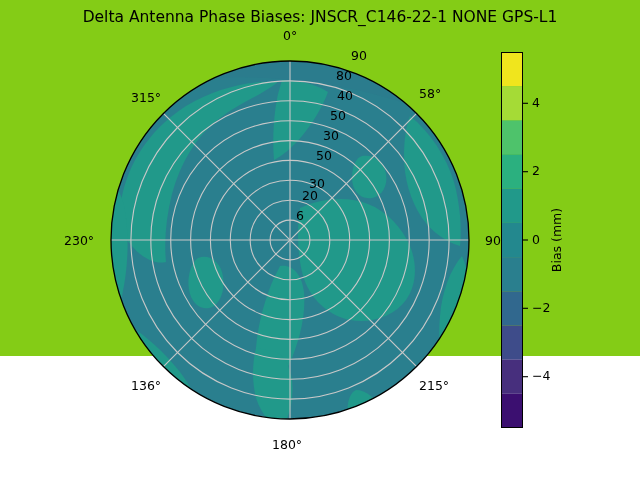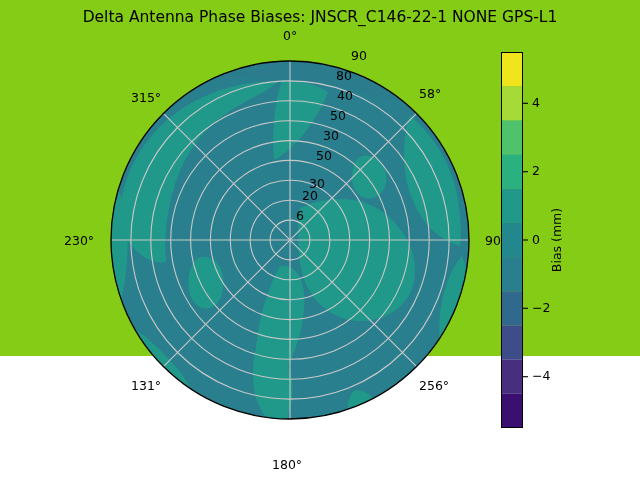--- a/index.html
+++ b/index.html
@@ -174,23 +174,23 @@
     <div class="rad-label" style="left:213px; top:68px;">30</div>
     <div class="rad-label" style="left:220px; top:48px;">50</div>
     <div class="rad-label" style="left:227px; top:28px;">40</div>
     <div class="rad-label" style="left:226px; top:8px;">80</div>
     <div class="rad-label" style="left:241px; top:-12px;">90</div>
   </div>
 
   <div class="ang-label" style="left:283px; top:28px;">0°</div>
   <div class="ang-label" style="left:419px; top:86px;">58°</div>
   <div class="ang-label" style="left:485px; top:233px;">90</div>
-  <div class="ang-label" style="left:419px; top:378px;">256°</div>
-  <div class="ang-label" style="left:272px; top:457px;">180°</div>
-  <div class="ang-label" style="left:131px; top:378px;">131°</div>
+  <div class="ang-label" style="left:419px; top:378px;">215°</div>
+  <div class="ang-label" style="left:272px; top:437px;">180°</div>
+  <div class="ang-label" style="left:131px; top:378px;">136°</div>
   <div class="ang-label" style="left:64px; top:233px;">230°</div>
   <div class="ang-label" style="left:131px; top:90px;">315°</div>
 
   <div id="cbar-wrap">
     <svg id="cbar-svg" width="22" height="376" viewBox="0 0 22 376">
       <g>
         <rect x="0" y="0" width="22" height="34.2" fill="#f0e51d"></rect>
         <rect x="0" y="34.2" width="22" height="34.2" fill="#a5db36"></rect>
         <rect x="0" y="68.4" width="22" height="34.2" fill="#4ec36b"></rect>
         <rect x="0" y="102.5" width="22" height="34.2" fill="#2bb07f"></rect>

